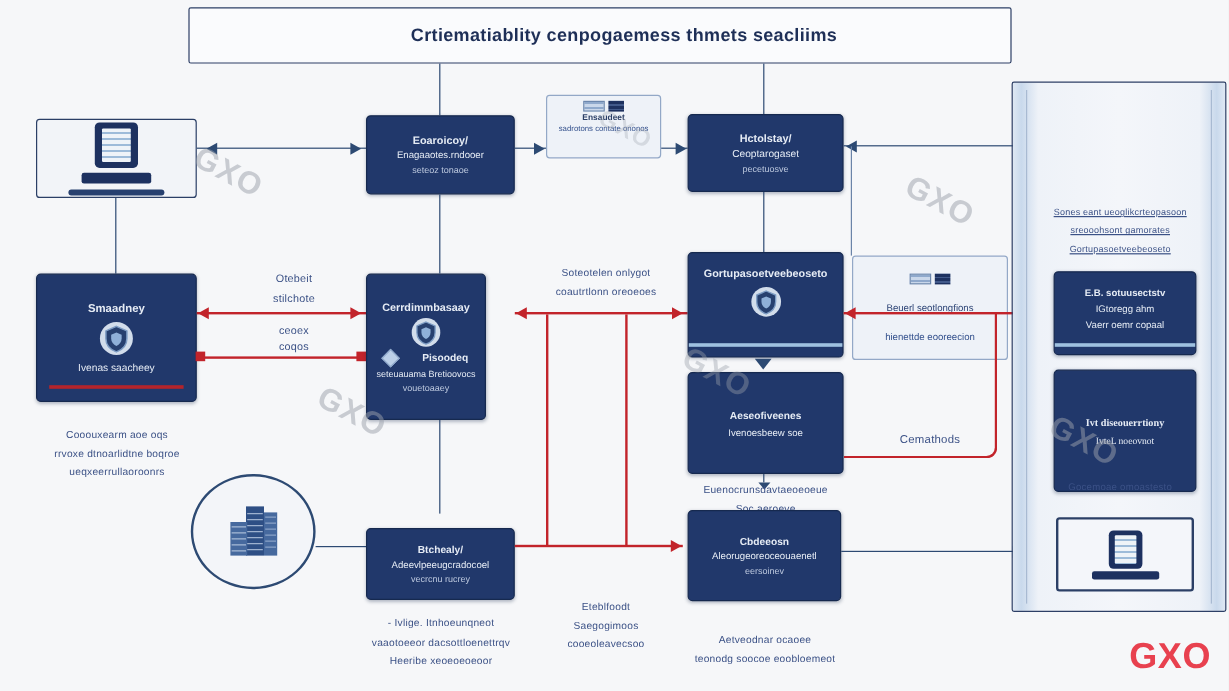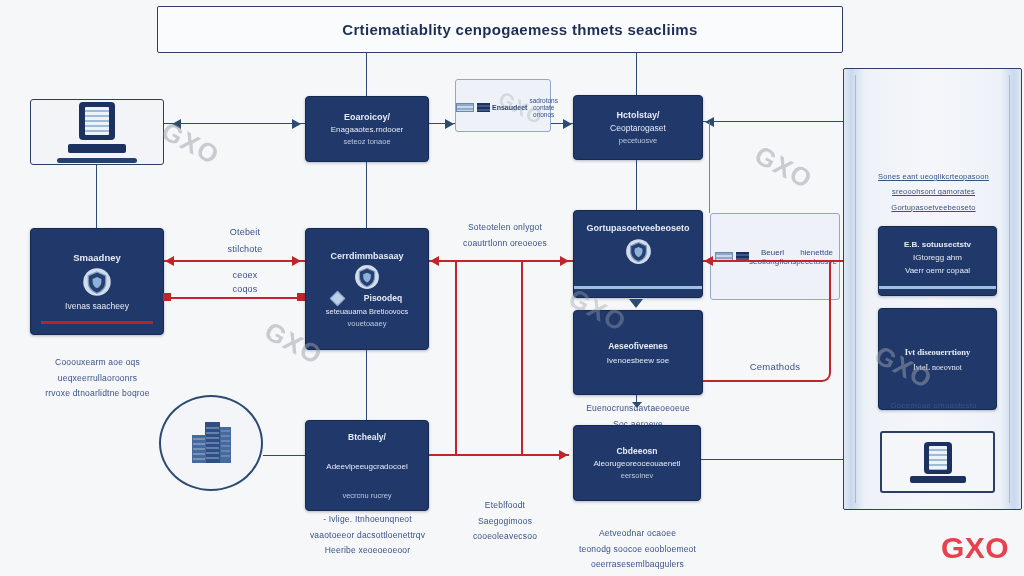--- a/index.html
+++ b/index.html
@@ -7,21 +7,21 @@
     --cap:#3b5186; --ltblue:#9fc1e0; --bg:#f6f7f9;
   }
   *{margin:0;padding:0;box-sizing:border-box;}
   body{font-family:"Liberation Sans","DejaVu Sans",sans-serif;background:#e9eaec;}
   #canvas{position:relative;width:1024px;height:576px;background:var(--bg);overflow:hidden;}
   .abs{position:absolute;}
   .navy-box{position:absolute;background:var(--navy);border:1px solid var(--navy-dk);
     border-radius:4px;color:#e6ecf5;display:flex;flex-direction:column;align-items:center;
     justify-content:center;text-align:center;gap:3px;box-shadow:0 1px 3px rgba(20,35,70,.3);}
   .light-box{position:absolute;background:#eef2f8;border:1px solid #93a8c7;border-radius:3px;
-    display:flex;flex-direction:row;align-items:center;text-align:center;color:#2b3f66;}
+    display:flex;flex-direction:column;align-items:center;text-align:center;color:#2b3f66;}
   .hline{position:absolute;height:0;border-top:1.6px solid var(--line);}
   .vline{position:absolute;width:0;border-left:1.6px solid var(--line);}
   .hline.red{border-top:2.4px solid var(--red);}
   .vline.red{border-left:2.4px solid var(--red);}
   .ah{position:absolute;width:0;height:0;border-style:solid;}
   .ahr{border-width:5px 0 5px 9px;border-color:transparent transparent transparent var(--line);}
   .ahl{border-width:5px 9px 5px 0;border-color:transparent var(--line) transparent transparent;}
   .ahd{border-width:9px 7px 0 7px;border-color:var(--line) transparent transparent transparent;}
   .ahr.red{border-color:transparent transparent transparent var(--red);}
   .ahl.red{border-color:transparent var(--red) transparent transparent;}
@@ -146,21 +146,21 @@
   <div class="ah ahr red" style="left:292px;top:256px;"></div>
 
   <div class="cap t9" style="left:200px;top:268px;width:90px;line-height:1.6;">
     <div>ceoex</div>
     <div>coqos</div>
   </div>
   <div class="hline red" style="left:164px;top:297px;width:141px;"></div>
   <div class="sqcap" style="left:163px;top:293px;"></div>
   <div class="sqcap" style="left:297px;top:293px;"></div>
 
-  <div class="navy-box" style="left:305px;top:228px;width:124px;height:122px;gap:3px;">
+  <div class="navy-box" style="left:305px;top:228px;width:100px;height:122px;gap:3px;">
     <div class="t9 b">Cerrdimmbasaay</div>
     <svg width="26" height="26">
         <use href="#shield"></use>
       </svg>
     <div style="display:flex;align-items:center;gap:21px;">
       <div class="diamond"></div>
       <div class="t85 b">Pisoodeq</div>
     </div>
     <div class="t75">seteuauama Bretioovocs</div>
     <div class="t75 dim">vouetoaaey</div>
@@ -188,21 +188,21 @@
     <div class="blueline" style="bottom:8px;"></div>
   </div>
   <div class="ah ahd" style="left:629px;top:299px;"></div>
 
   <div class="light-box" style="left:710px;top:213px;width:130px;height:87px;justify-content:space-around;padding:7px 4px;">
     <div class="bars">
         <div class="bar-a"></div>
         <div class="bar-b"></div>
       </div>
     <div class="t8" style="color:#2e4576;">Beuerl seotlongfions</div>
-    <div class="t8" style="color:#33508c;">hienettde pecetuosve</div>
+    <div class="t8" style="color:#33508c;">hienettde eooreecion</div>
   </div>
 
   <div class="hline red" style="left:703px;top:260px;width:167px;"></div>
   <div class="ah ahl red" style="left:704px;top:256px;"></div>
   <div class="ah ahr red" style="left:859px;top:256px;"></div>
 
   <div class="navy-box" style="left:573px;top:310px;width:130px;height:85px;gap:5px;">
     <div class="t85 b">Aeseofiveenes</div>
     <div class="t8">Ivenoesbeew soe</div>
   </div>
@@ -223,21 +223,21 @@
       <rect x="22" y="3" width="15" height="41" fill="#2e4f85"></rect>
       <rect x="37" y="8" width="11" height="36" fill="#46699e"></rect>
       <rect x="9" y="16" width="14" height="28" fill="#46699e"></rect>
       <path d="M23 9h13M23 14h13M23 19h13M23 24h13M23 29h13M23 34h13M23 39h13" stroke="#cfdcee" stroke-width="1.2" opacity=".7" fill="none"></path>
       <path d="M38 12h9M38 17h9M38 22h9M38 27h9M38 32h9M38 37h9" stroke="#b9c9e2" stroke-width="1" opacity=".6" fill="none"></path>
       <path d="M10 20h12M10 25h12M10 30h12M10 35h12M10 40h12" stroke="#cfdcee" stroke-width="1" opacity=".7" fill="none"></path>
     </svg>
   </div>
   <div class="hline" style="left:263px;top:455px;width:42px;"></div>
 
-  <div class="navy-box" style="left:305px;top:420px;width:124px;height:91px;gap:20px;">
+  <div class="navy-box" style="left:305px;top:440px;width:124px;height:60px;gap:3px;">
     <div class="t85 b">Btchealy/</div>
     <div class="t8">Adeevlpeeugcradocoel</div>
     <div class="t75 dim">vecrcnu rucrey</div>
   </div>
   <div class="cap t85" style="left:270px;top:512px;width:195px;">
     <div>- Ivlige. Itnhoeunqneot</div>
     <div>vaaotoeeor dacsottloenettrqv</div>
     <div>Heeribe xeoeoeoeoor</div>
   </div>
 
@@ -250,30 +250,29 @@
   </div>
 
   <div class="navy-box" style="left:573px;top:425px;width:128px;height:76px;gap:3px;">
     <div class="t85 b">Cbdeeosn</div>
     <div class="t8">Aleorugeoreoceouaenetl</div>
     <div class="t75 dim">eersoinev</div>
   </div>
   <div class="cap t85" style="left:545px;top:526px;width:185px;">
     <div>Aetveodnar ocaoee</div>
     <div>teonodg soocoe eoobloemeot</div>
-    <div>oeerrasesemlbaqgulers</div>
   </div>
 
   <div class="hline" style="left:701px;top:459px;width:152px;"></div>
   <div class="ah ahr" style="left:844px;top:455px;"></div>
 
   <div class="cap t85" style="left:5px;top:355px;width:185px;">
     <div>Cooouxearm aoe oqs</div>
+    <div>rrvoxe dtnoarlidtne boqroe</div>
     <div>ueqxeerrullaoroonrs</div>
-    <div>rrvoxe dtnoarlidtne boqroe</div>
   </div>
 
   <div class="sidebar" style="left:843px;top:68px;width:179px;height:442px;">
     <div class="side-rail" style="left:11px;"></div>
     <div class="side-rail" style="right:11px;"></div>
 
 
     <div class="cap" style="left:8px;top:100px;width:163px;font-size:7.5px;line-height:2.05;text-decoration:underline;">
       <div>Sones eant ueoglikcrteopasoon</div>
       <div>sreooohsont gamorates</div>

